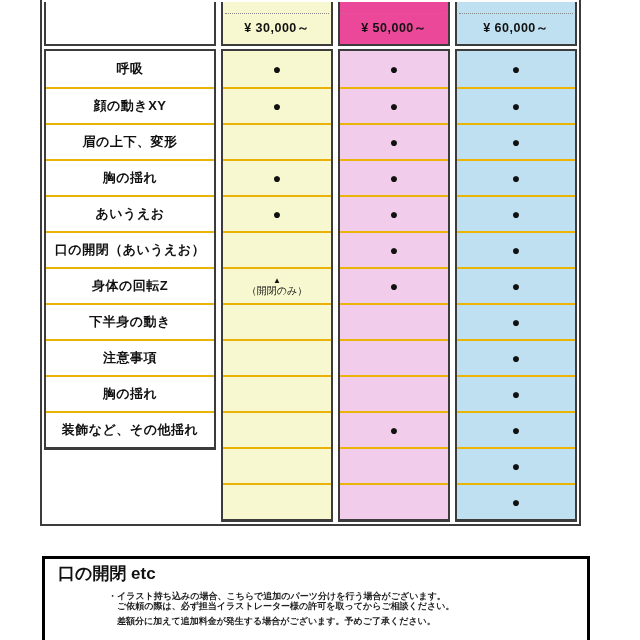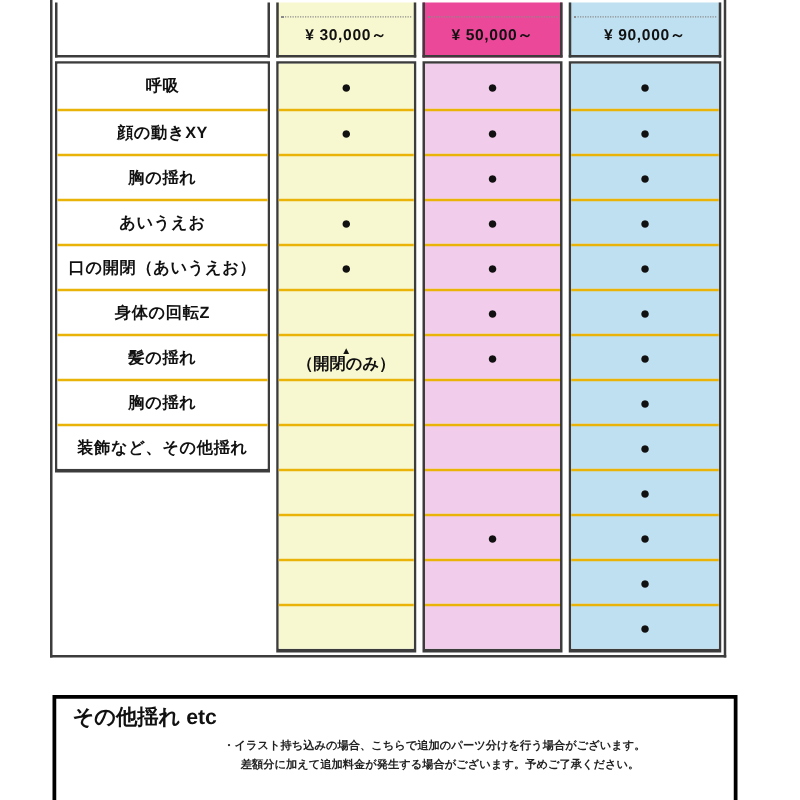--- a/index.html
+++ b/index.html
@@ -61,60 +61,62 @@
   }
   .cell:first-child { border-top: none; }
   .label-cell {
     font-size: 13px;
     font-weight: bold;
     background: #ffffff;
     letter-spacing: 0.5px;
   }
   .dot-mark { font-size: 14px; line-height: 14px; color: #111; }
   .tri-mark { font-size: 8px; line-height: 9px; color: #111; }
-  .tri-note { font-size: 13px; line-height: 10px; margin-top: 1px; color: #111; font-weight: bold; }
+  .tri-note { font-size: 10px; line-height: 10px; margin-top: 1px; color: #111; }
 
   
   .notes {
     position: absolute;
     left: 42px; top: 556px;
     width: 548px; height: 120px;
     border: 3px solid #000;
     background: #ffffff;
     box-sizing: border-box;
   }
   .notes-title {
     margin: 5px 0 0 13px;
     font-size: 17px;
     line-height: 20px;
     font-weight: 600;
     color: #111;
   }
-  .note-item { margin: 0 0 0 63px; font-size: 9px; font-weight: bold; color: #222; text-align: center; }
+  .note-item { margin: 0 0 0 63px; font-size: 9px; font-weight: bold; color: #222; }
   .note-item .note-line { line-height: 10px; white-space: nowrap; }
   .note-item:nth-child(1) { margin-top: 7px; }
   .note-item:nth-child(2) { margin-top: 5px; }
   .note-item:nth-child(3) { margin-top: 2px; }
 </style>
 </head>
 <body>
 
 <div>
 
   <div class="table-frame">
     <div class="col" style="width:172px">
       <div class="col-header" style="background:#ffffff"></div>
       <div class="col-body">
           <div class="cell label-cell">呼吸</div>
           <div class="cell label-cell">顔の動きXY</div>
+          <div class="cell label-cell">眉の上下、変形</div>
           <div class="cell label-cell">胸の揺れ</div>
           <div class="cell label-cell">あいうえお</div>
           <div class="cell label-cell">口の開閉（あいうえお）</div>
           <div class="cell label-cell">身体の回転Z</div>
-          <div class="cell label-cell">髪の揺れ</div>
+          <div class="cell label-cell">下半身の動き</div>
+          <div class="cell label-cell">注意事項</div>
           <div class="cell label-cell">胸の揺れ</div>
           <div class="cell label-cell">装飾など、その他揺れ</div>
         </div>
     </div>
 
   <div class="col" style="width: 112px;">
         <div class="col-header" style="background: rgb(248, 248, 208);">
           <div class="dotline"></div>
           <div>¥ 30,000～</div>
         </div>
@@ -178,21 +180,21 @@
           <div class="cell" style="background: rgb(242, 205, 235);">
             <div class="dot-mark">●</div>
           </div>
           <div class="cell" style="background: rgb(242, 205, 235);"></div>
           <div class="cell" style="background: rgb(242, 205, 235);"></div>
         </div>
       </div>
       <div class="col" style="width: 122px;">
         <div class="col-header" style="background: rgb(191, 224, 240);">
           <div class="dotline"></div>
-          <div>¥ 90,000～</div>
+          <div>¥ 60,000～</div>
         </div>
         <div class="col-body">
           <div class="cell" style="background: rgb(191, 224, 240);">
             <div class="dot-mark">●</div>
           </div>
           <div class="cell" style="background: rgb(191, 224, 240);">
             <div class="dot-mark">●</div>
           </div>
           <div class="cell" style="background: rgb(191, 224, 240);">
             <div class="dot-mark">●</div>
@@ -225,24 +227,25 @@
             <div class="dot-mark">●</div>
           </div>
           <div class="cell" style="background: rgb(191, 224, 240);">
             <div class="dot-mark">●</div>
           </div>
         </div>
       </div>
     </div>
 
   <div class="notes">
-    <div class="notes-title">その他揺れ etc</div>
+    <div class="notes-title">口の開閉 etc</div>
     <div>
         <div class="note-item">
           <div class="note-line">・イラスト持ち込みの場合、こちらで追加のパーツ分けを行う場合がございます。</div>
+          <div class="note-line">　ご依頼の際は、必ず担当イラストレーター様の許可を取ってからご相談ください。</div>
         </div>
         <div class="note-item">
           <div class="note-line">　差額分に加えて追加料金が発生する場合がございます。予めご了承ください。</div>
         </div>
       </div>
   </div>
 
 </div>
 
 </body></html>

